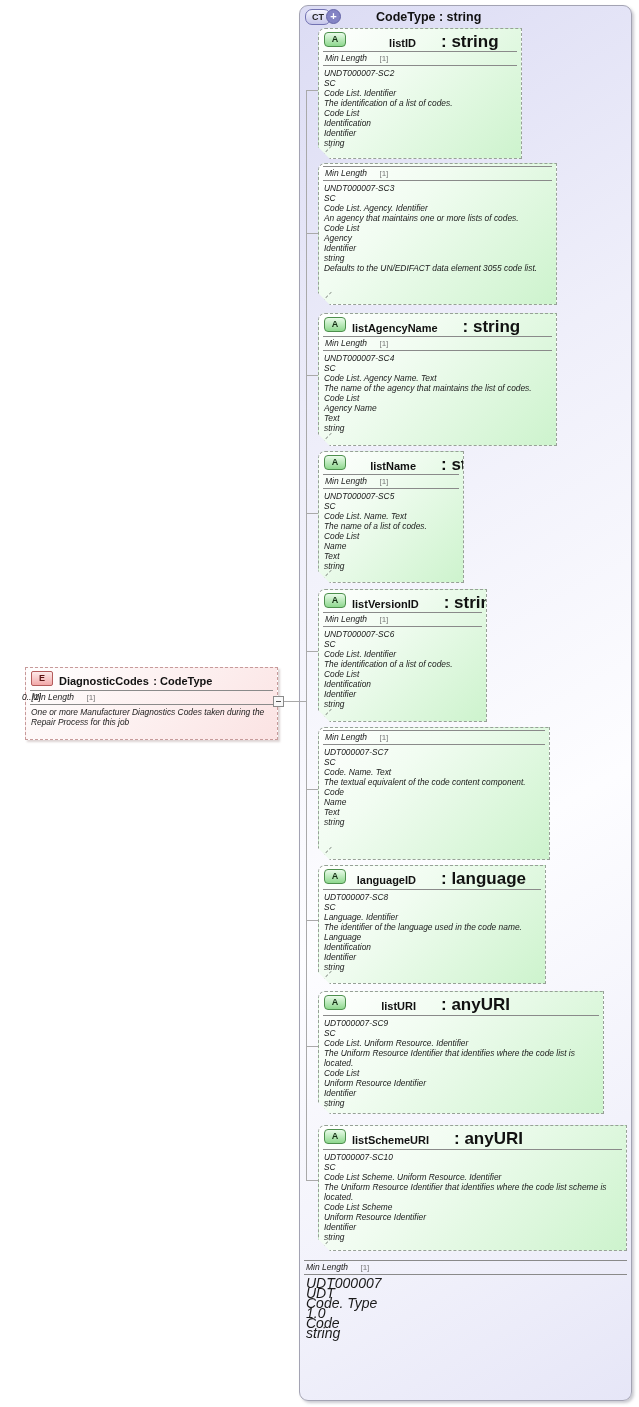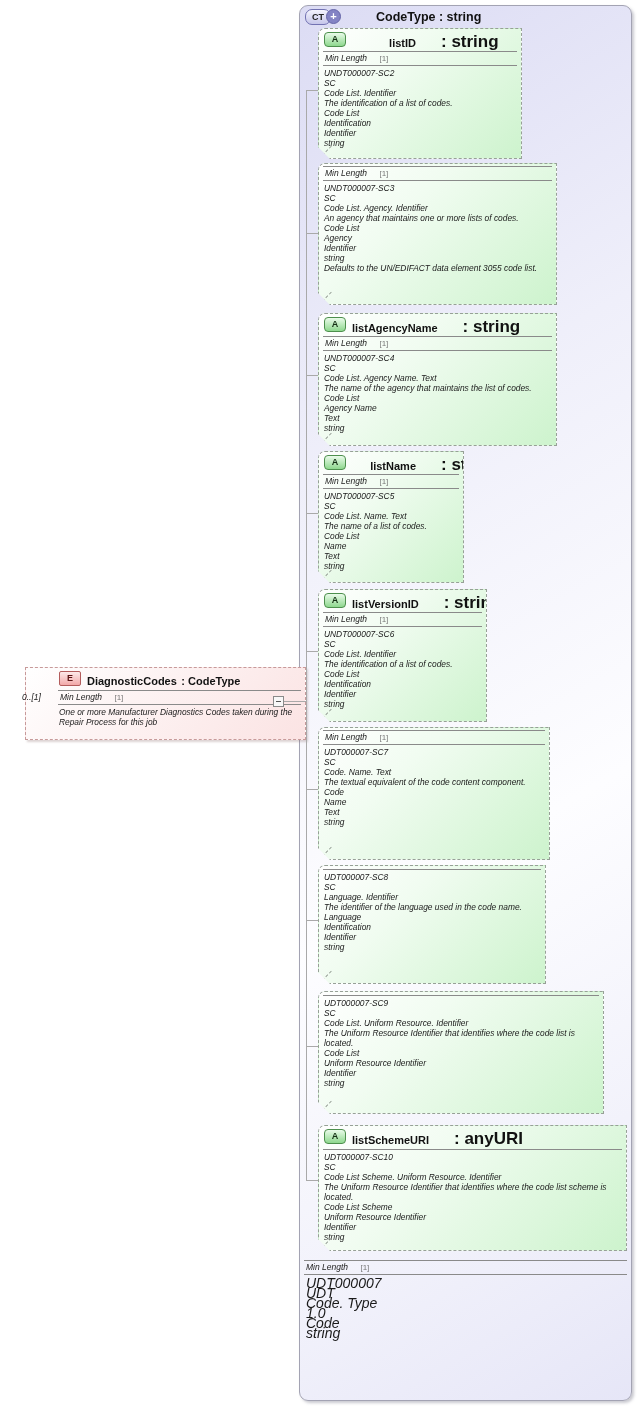--- a/index.html
+++ b/index.html
@@ -68,21 +68,20 @@
   .root-details{
     position:absolute;left:4px;right:6px;top:1271px;
     font-size:14px;font-style:italic;color:#1a1a1a;line-height:10px;padding:1px 2px;
   }
   
   .elem-box{
     position:absolute;left:25px;top:667px;width:251px;height:71px;
     border:1px dashed #c79a9a;
     background:linear-gradient(135deg,#ffffff 0%,#fdf3f3 40%,#fbe3e3 100%);
     box-shadow:2px 2px 2px rgba(140,110,110,.3);
-    padding-left:28px;
   }
   .badge-e{
     display:inline-block;width:20px;height:13px;vertical-align:top;
     border:1px solid #b35c5c;border-radius:2px;
     background:linear-gradient(180deg,#fdeaea,#f2a8a8);
     font-size:9px;font-weight:bold;color:#5a1414;text-align:center;line-height:13px;
   }
   .e-name{margin-left:6px;font-size:11px;font-weight:bold;color:#111;}
   .e-type{font-size:11px;font-weight:bold;color:#111;}
   .cardinality{position:absolute;left:2px;top:692px;font-size:8.5px;font-style:italic;color:#222;margin-left:20px;}
@@ -229,34 +228,40 @@
         <div>Code. Name. Text</div>
         <div>The textual equivalent of the code content component.</div>
         <div>Code</div>
         <div>Name</div>
         <div>Text</div>
         <div>string</div>
       </div>
   </div>
 
   <div class="attr" style="left:318px;top:865px;width:226px;height:117px">
+    <div class="attr-title">
+      <span class="badge-a">A</span><span class="a-name">languageID</span><span class="a-type">: language</span>
+    </div>
     <div class="sep"></div>
     <div class="lines">
         <div>UDT000007-SC8</div>
         <div>SC</div>
         <div>Language. Identifier</div>
         <div>The identifier of the language used in the code name.</div>
         <div>Language</div>
         <div>Identification</div>
         <div>Identifier</div>
         <div>string</div>
       </div>
   </div>
 
   <div class="attr" style="left:318px;top:991px;width:284px;height:121px">
+    <div class="attr-title">
+      <span class="badge-a">A</span><span class="a-name">listURI</span><span class="a-type">: anyURI</span>
+    </div>
     <div class="sep"></div>
     <div class="lines">
         <div>UDT000007-SC9</div>
         <div>SC</div>
         <div>Code List. Uniform Resource. Identifier</div>
         <div>The Uniform Resource Identifier that identifies where the code list is located.</div>
         <div>Code List</div>
         <div>Uniform Resource Identifier</div>
         <div>Identifier</div>
         <div>string</div>

